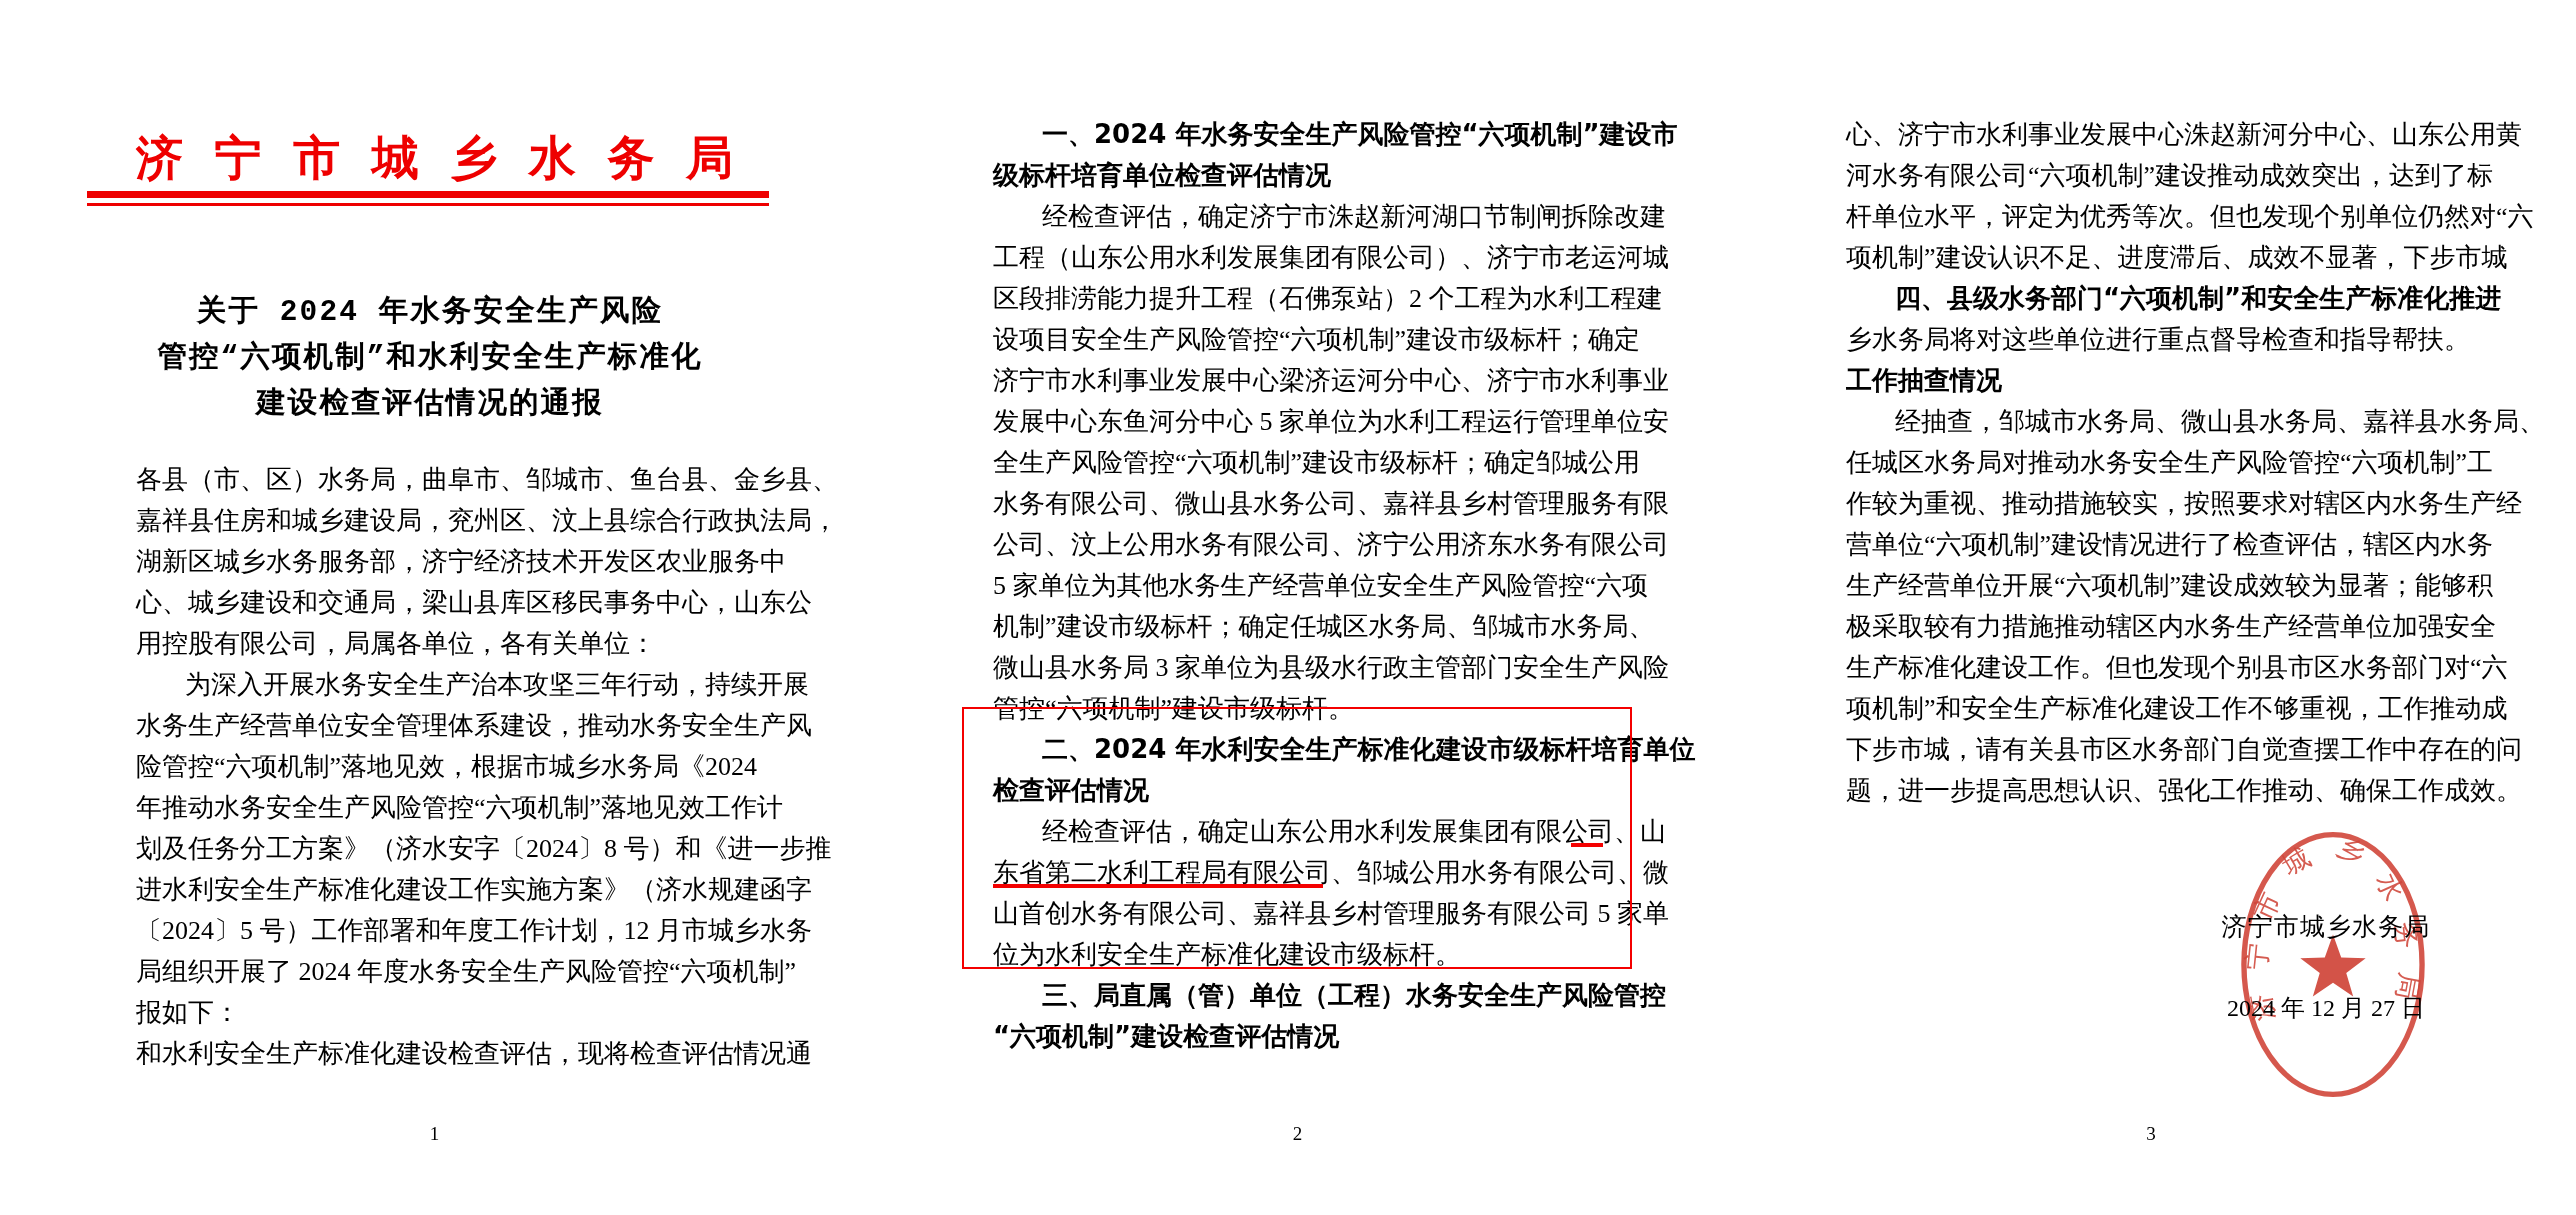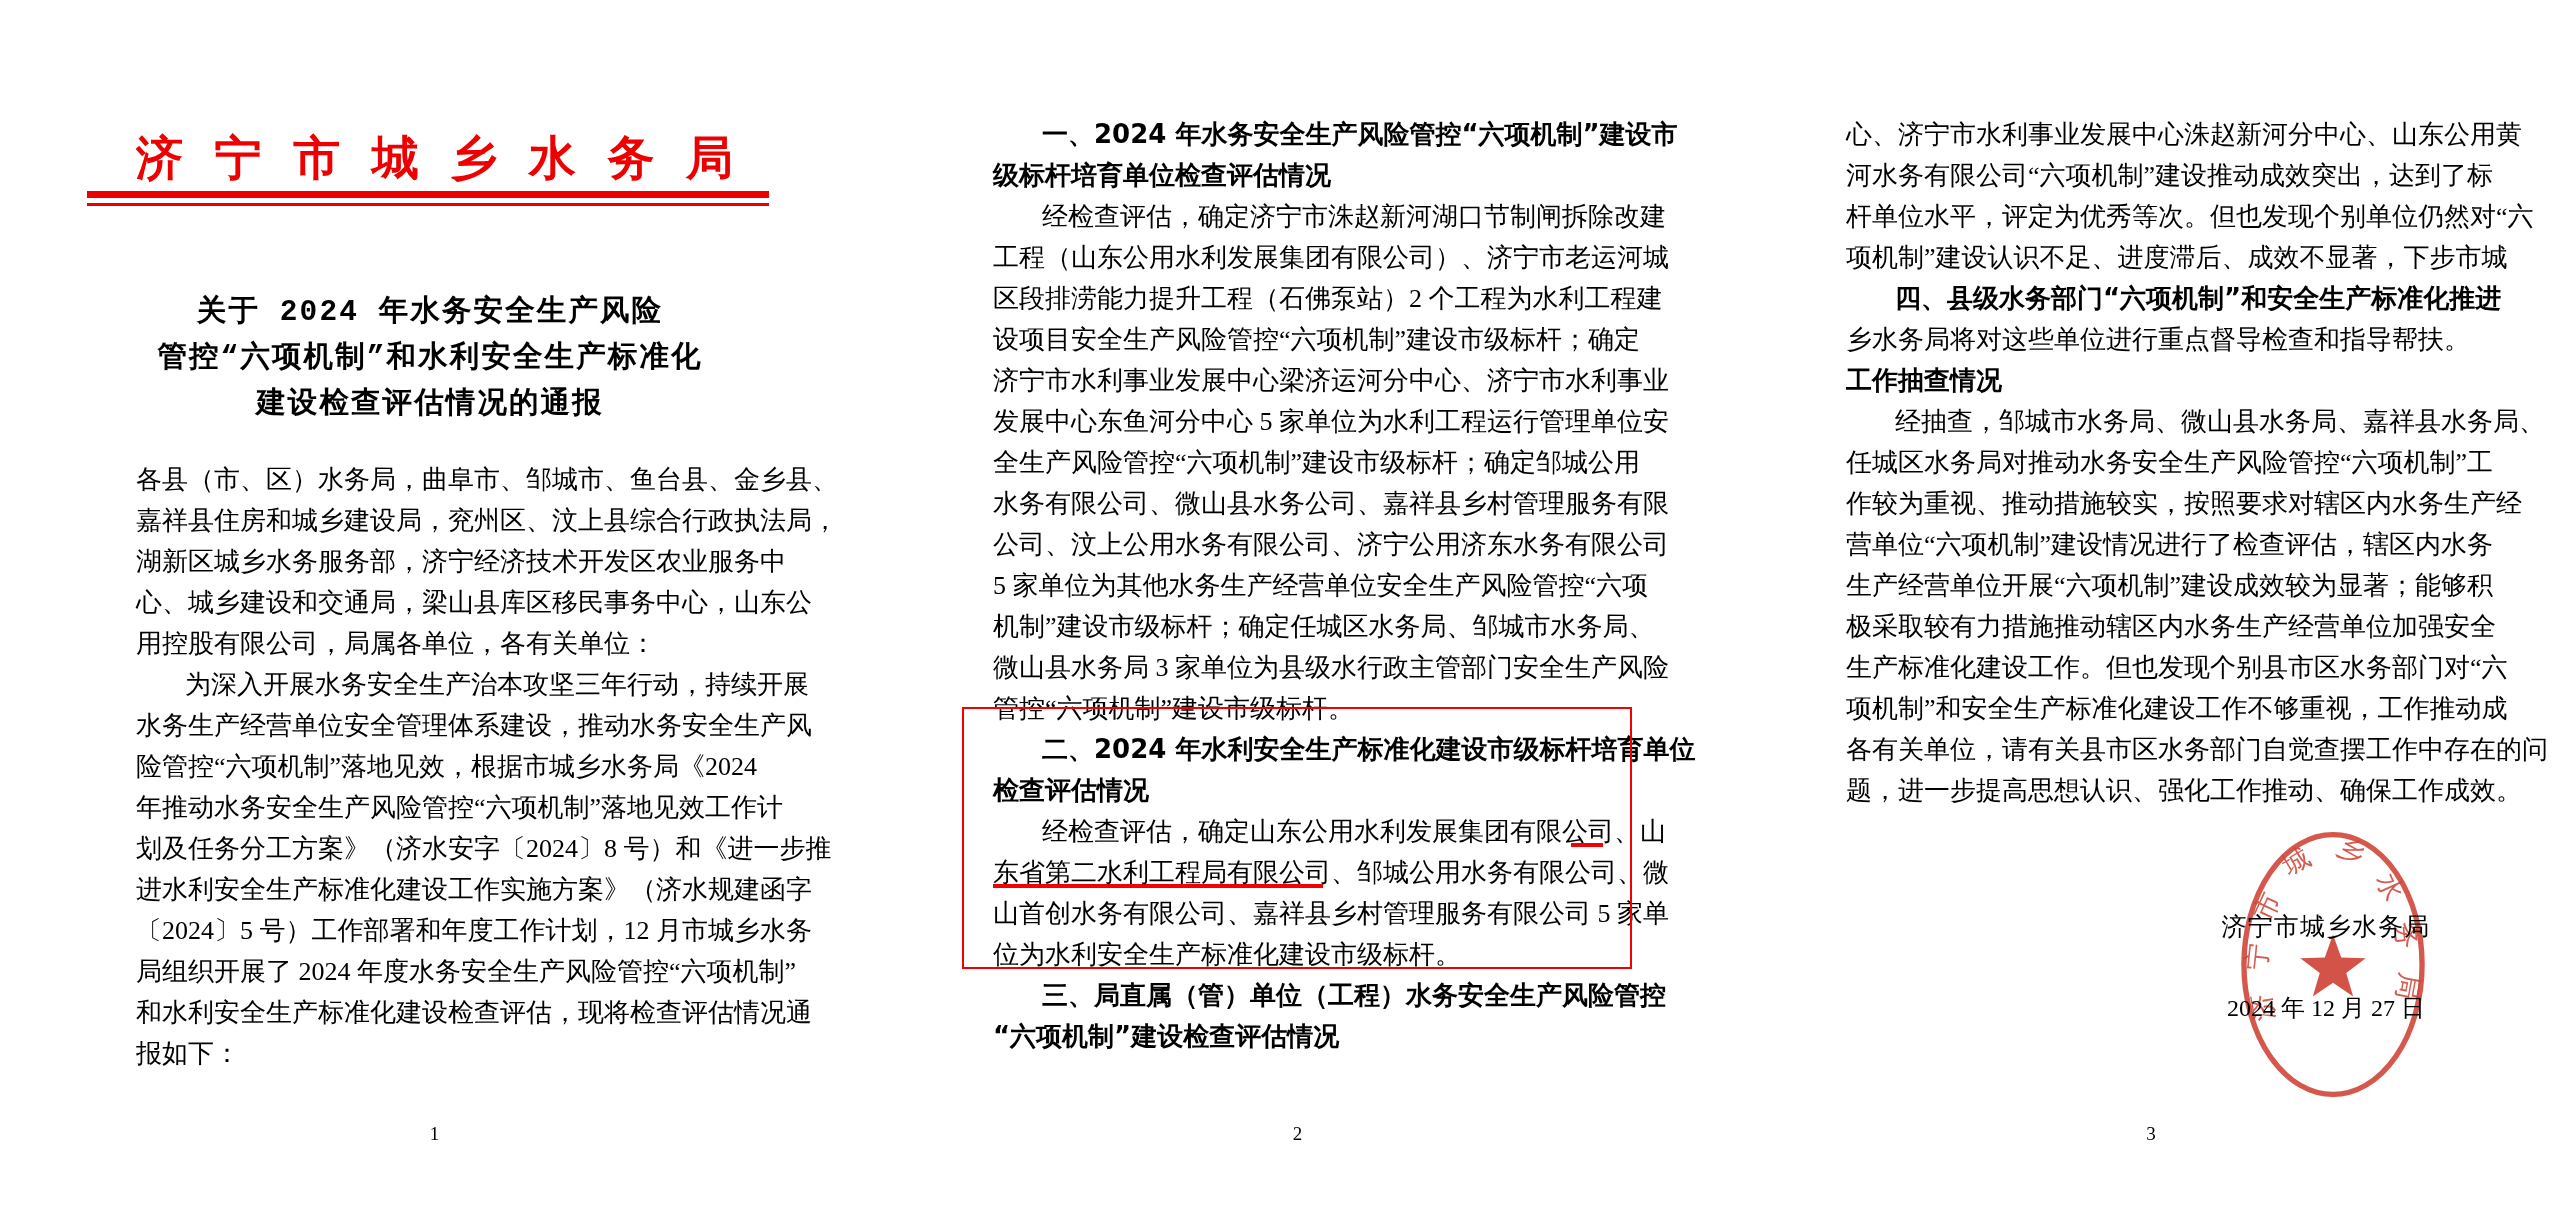--- a/index.html
+++ b/index.html
@@ -80,22 +80,22 @@
       <div class="line">心、城乡建设和交通局，梁山县库区移民事务中心，山东公</div>
       <div class="line nj">用控股有限公司，局属各单位，各有关单位：</div>
       <div class="line indent">为深入开展水务安全生产治本攻坚三年行动，持续开展</div>
       <div class="line">水务生产经营单位安全管理体系建设，推动水务安全生产风</div>
       <div class="line">险管控“六项机制”落地见效，根据市城乡水务局《2024</div>
       <div class="line">年推动水务安全生产风险管控“六项机制”落地见效工作计</div>
       <div class="line">划及任务分工方案》（济水安字〔2024〕8 号）和《进一步推</div>
       <div class="line">进水利安全生产标准化建设工作实施方案》（济水规建函字</div>
       <div class="line">〔2024〕5 号）工作部署和年度工作计划，12 月市城乡水务</div>
       <div class="line">局组织开展了 2024 年度水务安全生产风险管控“六项机制”</div>
+      <div class="line nj">报如下：</div>
       <div class="line">和水利安全生产标准化建设检查评估，现将检查评估情况通</div>
-      <div class="line nj">报如下：</div>
     </div>
   <div class="pagenum" style="left:136px;width:597px;">1</div>
 </div>
 
 <div>
   <div class="textcol" style="left:993px;top:114px;width:609px;">
       <div class="line bold indent">一、2024 年水务安全生产风险管控“六项机制”建设市</div>
       <div class="line bold nj">级标杆培育单位检查评估情况</div>
       <div class="line indent">经检查评估，确定济宁市洙赵新河湖口节制闸拆除改建</div>
       <div class="line">工程（山东公用水利发展集团有限公司）、济宁市老运河城</div>
@@ -135,21 +135,21 @@
       <div class="line nj">乡水务局将对这些单位进行重点督导检查和指导帮扶。</div>
       <div class="line bold nj">工作抽查情况</div>
       <div class="line indent">经抽查，邹城市水务局、微山县水务局、嘉祥县水务局、</div>
       <div class="line">任城区水务局对推动水务安全生产风险管控“六项机制”工</div>
       <div class="line">作较为重视、推动措施较实，按照要求对辖区内水务生产经</div>
       <div class="line">营单位“六项机制”建设情况进行了检查评估，辖区内水务</div>
       <div class="line">生产经营单位开展“六项机制”建设成效较为显著；能够积</div>
       <div class="line">极采取较有力措施推动辖区内水务生产经营单位加强安全</div>
       <div class="line">生产标准化建设工作。但也发现个别县市区水务部门对“六</div>
       <div class="line">项机制”和安全生产标准化建设工作不够重视，工作推动成</div>
-      <div class="line">各有关单位，请有关县市区水务部门自觉查摆工作中存在的问</div>
+      <div class="line">下步市城，请有关县市区水务部门自觉查摆工作中存在的问</div>
       <div class="line nj">题，进一步提高思想认识、强化工作推动、确保工作成效。</div>
     </div>
 
   <svg class="seal-svg" width="204" height="279" viewBox="0 0 380 520">
     <defs>
       <path id="sealArc" d="M 187 460 A 124 200 0 1 1 193 460" fill="none"></path>
     </defs>
     <ellipse cx="190" cy="260" rx="166" ry="242" fill="none" stroke="#d0463a" stroke-width="10" opacity="0.9"></ellipse>
     <text font-size="50" fill="#d0463a" opacity="0.88" letter-spacing="40" font-family="DejaVu Sans, sans-serif">
       <textPath href="#sealArc" startOffset="50%" text-anchor="middle">济宁市城乡水务局</textPath>

